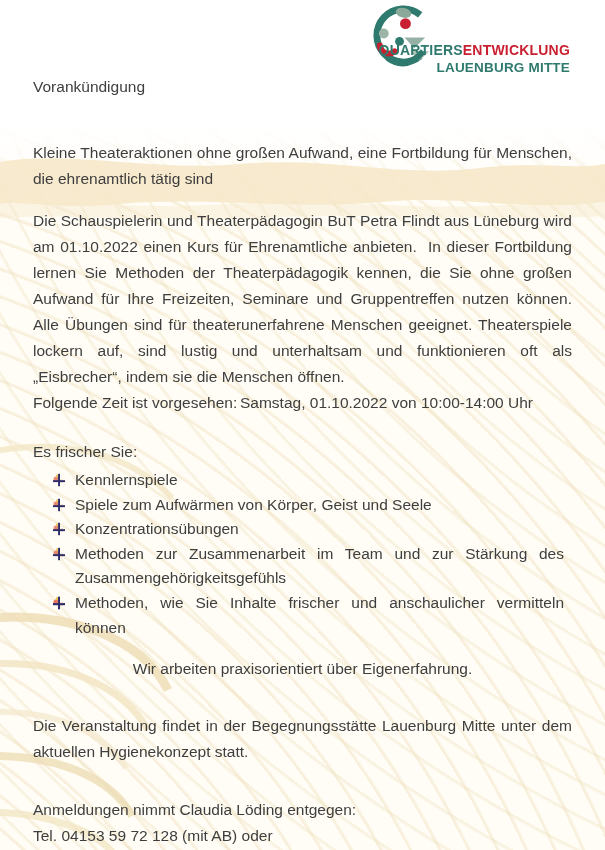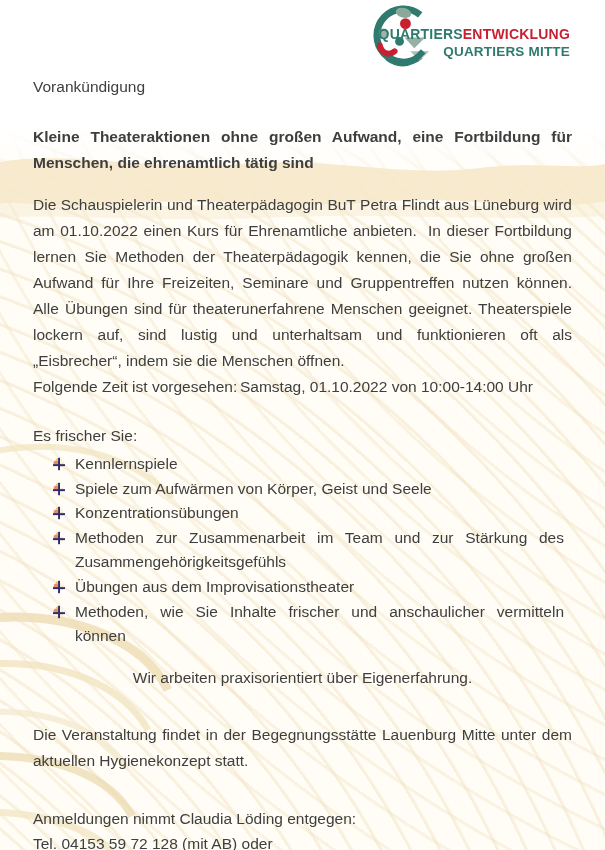--- a/index.html
+++ b/index.html
@@ -29,31 +29,31 @@
 
   .content {
     position: relative; z-index: 2;
     padding: 0 33px;
     font-size: 15.5px;
     line-height: 26px;
   }
   .logo-row { position: relative; height: 70px; }
   .logo-mark { position: absolute; left: 335px; top: 2px; width: 67px; height: 67px; }
   .logo-text {
-    position: absolute; right: 2px; top: 26px;
+    position: absolute; right: 2px; top: 42px;
     text-align: right; line-height: 17px;
     font-weight: bold; letter-spacing: 0.2px;
   }
   .logo-line1 { font-size: 14px; }
   .logo-line2 { font-size: 13.5px; }
   .teal { color: #2e7a6e; }
   .red  { color: #c92031; }
 
   .title   { margin-top: 4px; }
-  .heading { margin-top: 24px; font-weight: 700; text-align: justify; }
+  .heading { margin-top: 40px; font-weight: 400; text-align: justify; }
   .body-par{ margin-top: 16px; text-align: justify; }
   .schedule{ }
   .sched-label { display: inline-block; width: 207px; }
   .list-intro { margin-top: 23px; }
 
   ul.topics { margin: 3px 8px 0 19px; list-style: none; }
   ul.topics li {
     position: relative;
     padding-left: 23px;
     line-height: 24.6px;
@@ -99,21 +99,21 @@
         <circle cx="32" cy="40" r="4.5" fill="#2e7a6e"></circle>
         <path d="M 12,44 A 9 9 0 0 0 27,50" fill="none" stroke="#c92031" stroke-width="6" stroke-linecap="round"></path>
         <polygon points="37,36 58,36 47,47" fill="#8aa99b" opacity="0.9"></polygon>
         <polygon points="43,50 62,50 52,60" fill="#9db5a6" opacity="0.85"></polygon>
         <path d="M 20,57 C 34,67 46,62 56,50" fill="none" stroke="#2e7a6e" stroke-width="6"></path>
       </svg>
       <div class="logo-text">
         <div class="logo-line1">
           <span class="teal">QUARTIERS</span><span class="red">ENTWICKLUNG</span>
         </div>
-        <div class="logo-line2 teal">QUARTIERS MITTE</div>
+        <div class="logo-line2 teal">LAUENBURG MITTE</div>
       </div>
     </header>
 
     <p class="title">Vorankündigung</p>
 
     <p class="heading">Kleine Theateraktionen ohne großen Aufwand, eine Fortbildung für Menschen, die ehrenamtlich tätig sind</p>
 
     <p class="body-par">Die Schauspielerin und Theaterpädagogin BuT Petra Flindt aus Lüneburg wird am 01.10.2022 einen Kurs für Ehrenamtliche anbieten.&nbsp; In dieser Fortbildung lernen Sie Methoden der Theaterpädagogik kennen, die Sie ohne großen Aufwand für Ihre Freizeiten, Seminare und Gruppentreffen nutzen können. Alle Übungen sind für theaterunerfahrene Menschen geeignet. Theaterspiele lockern auf, sind lustig und unterhaltsam und funktionieren oft als „Eisbrecher“, indem sie die Menschen öffnen.</p>
 
     <p class="schedule">
@@ -174,21 +174,20 @@
       <li>
         <span class="blt">
             <svg viewBox="0 0 14 14">
               <circle cx="4.2" cy="6.2" r="2.6" fill="#e2765a" opacity="0.85"></circle>
               <circle cx="5.4" cy="2.8" r="1.5" fill="#edc24d" opacity="0.9"></circle>
               <circle cx="9.8" cy="8" r="1.8" fill="#e8c9a0" opacity="0.8"></circle>
               <rect x="6.1" y="0.8" width="1.9" height="12.4" fill="#2c2c6b"></rect>
               <rect x="1" y="7.2" width="12" height="1.9" fill="#2c2c6b"></rect>
             </svg>
           </span>
-        <span class="li-text">Übungen aus dem Improvisationstheater</span>
       </li>
       <li>
         <span class="blt">
             <svg viewBox="0 0 14 14">
               <circle cx="4.2" cy="6.2" r="2.6" fill="#e2765a" opacity="0.85"></circle>
               <circle cx="5.4" cy="2.8" r="1.5" fill="#edc24d" opacity="0.9"></circle>
               <circle cx="9.8" cy="8" r="1.8" fill="#e8c9a0" opacity="0.8"></circle>
               <rect x="6.1" y="0.8" width="1.9" height="12.4" fill="#2c2c6b"></rect>
               <rect x="1" y="7.2" width="12" height="1.9" fill="#2c2c6b"></rect>
             </svg>

